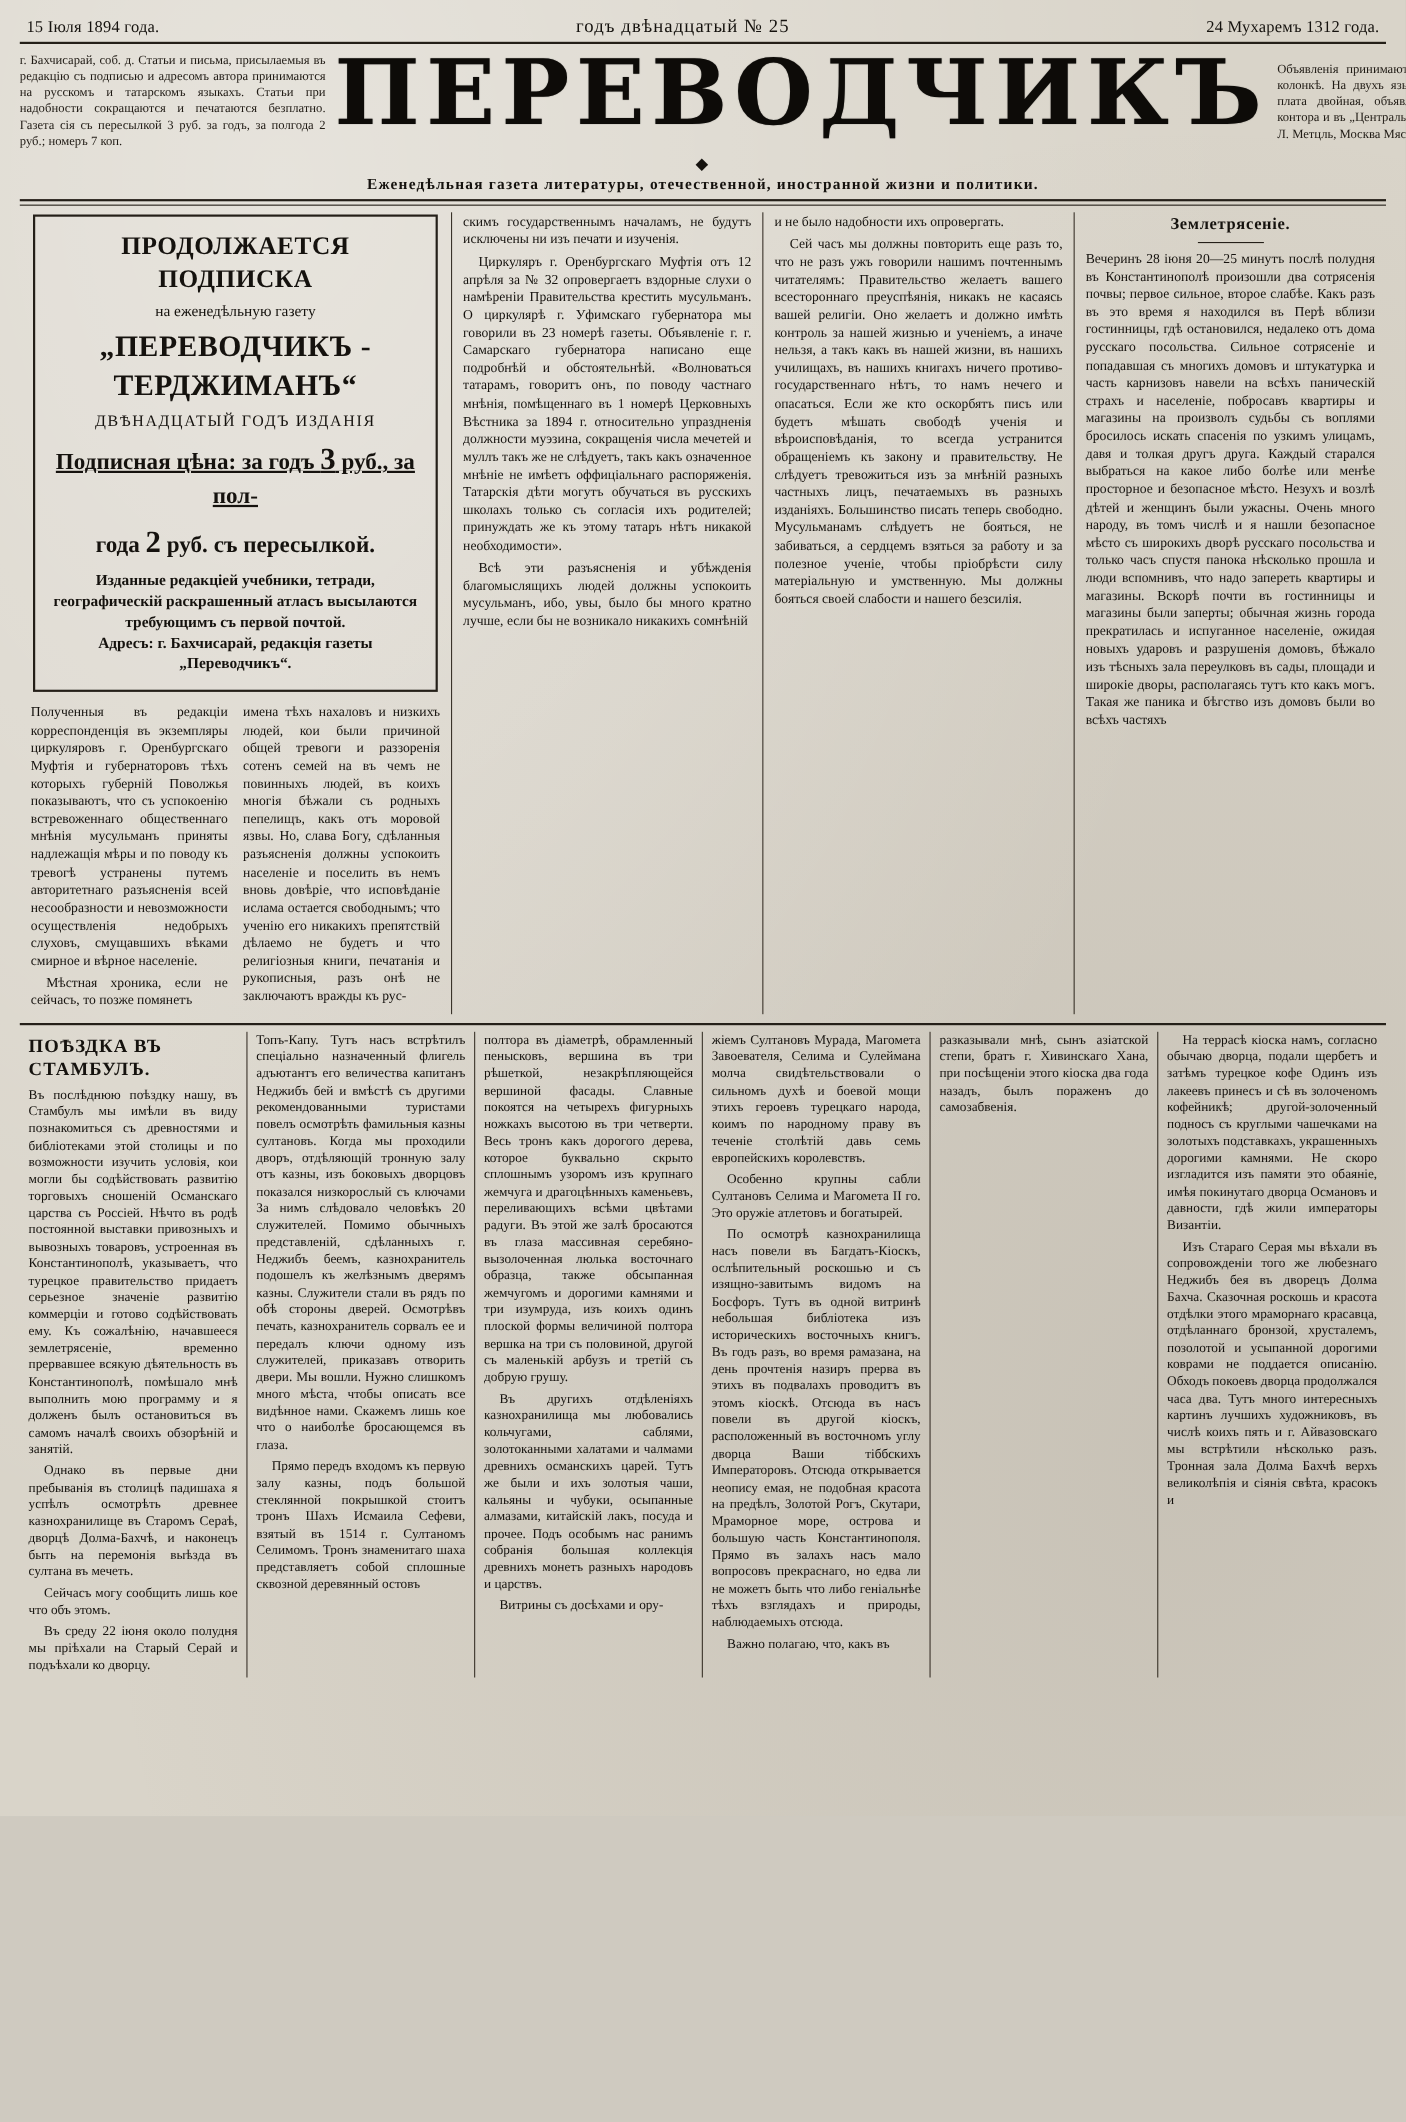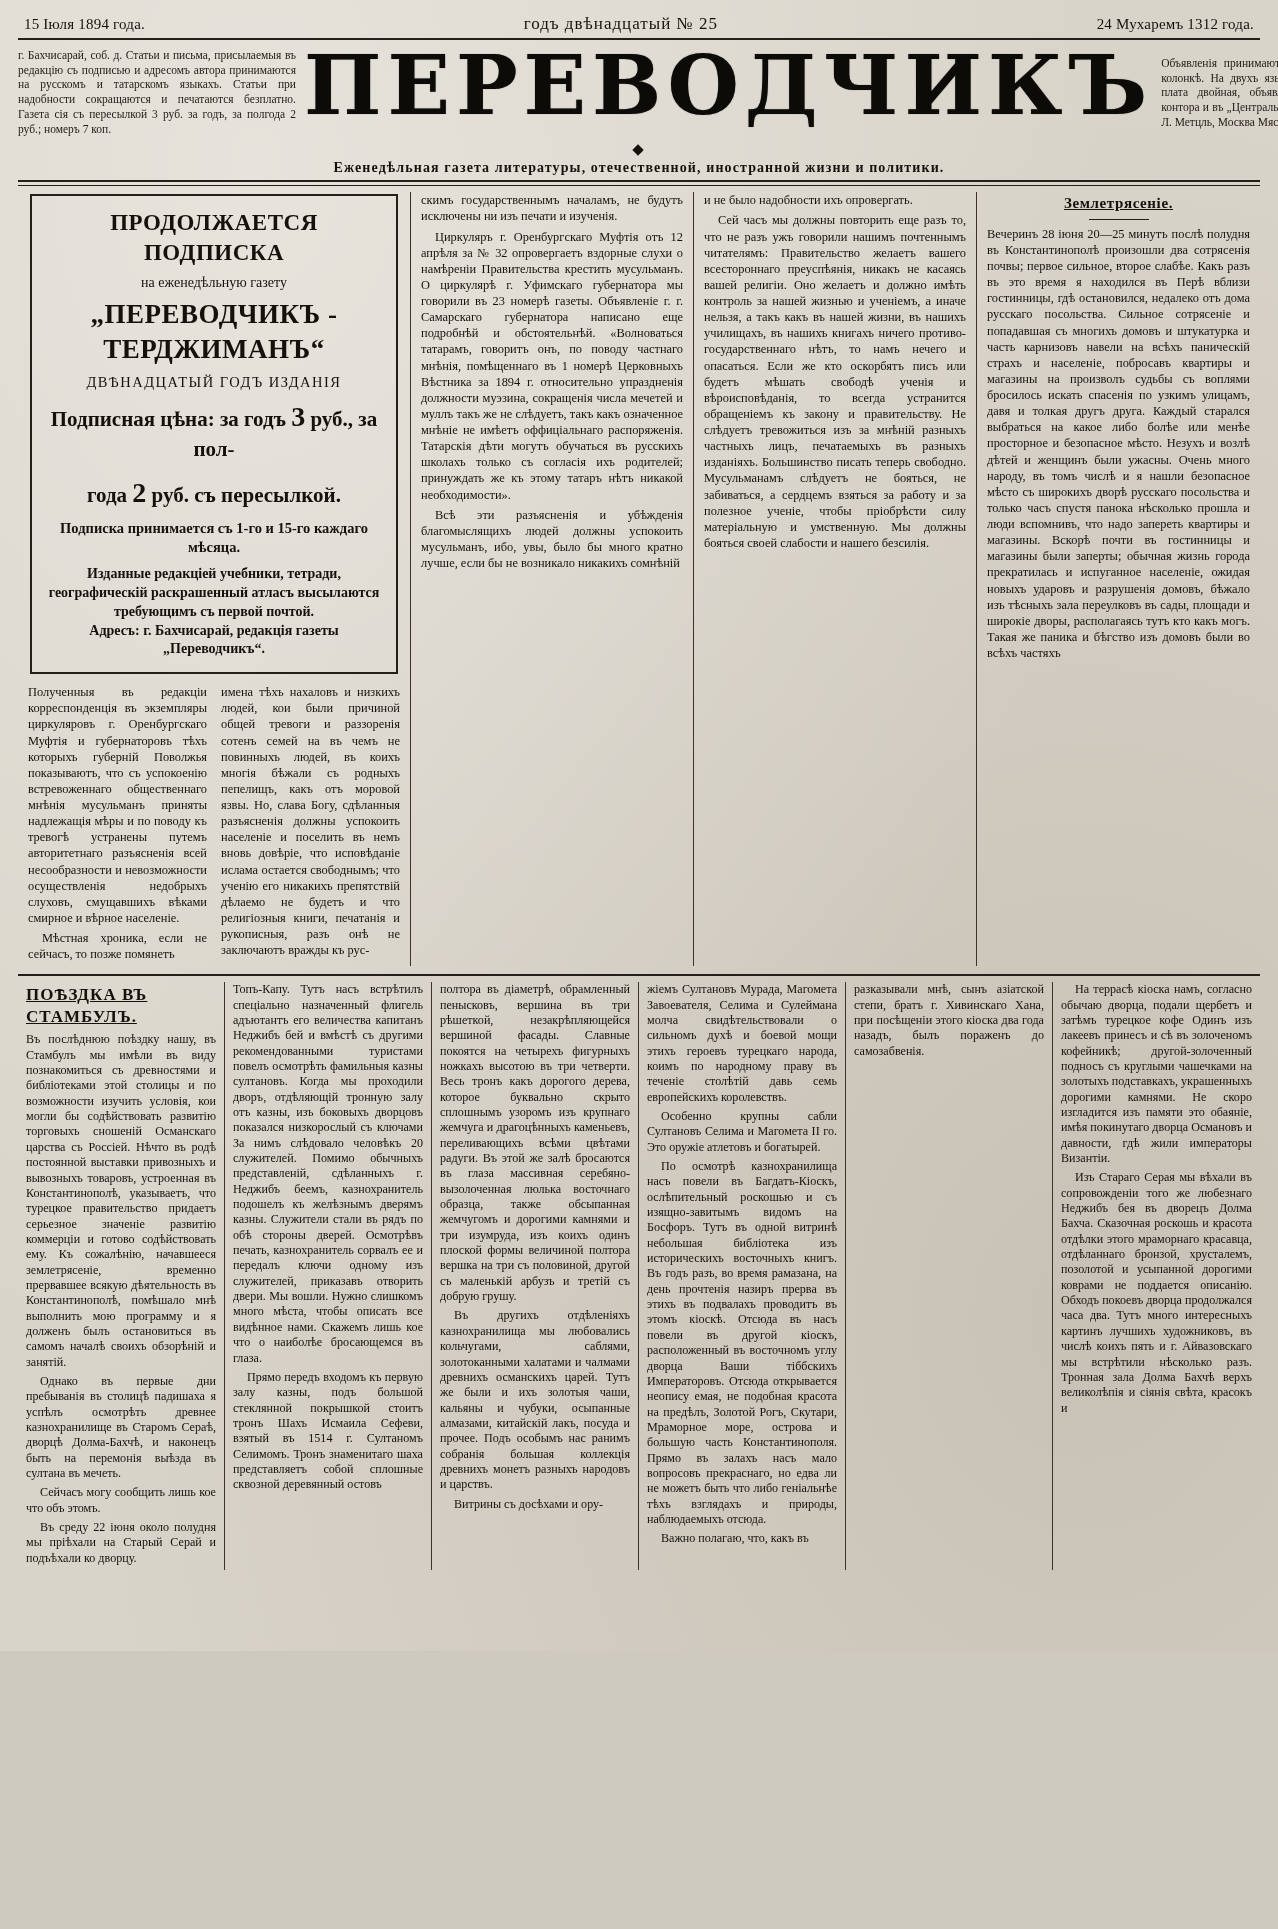--- a/index.html
+++ b/index.html
@@ -90,36 +90,35 @@
     border:2px solid #241f18;
     padding:12px 14px 14px 14px;
     text-align:center;
     margin:2px 2px 10px 2px;
     background:rgba(255,255,255,.05);
   }
   .sub-box .l1{font-weight:bold;font-size:23px;letter-spacing:.5px;}
   .sub-box .l2{font-size:14px;margin-top:6px;}
   .sub-box .l3{font-weight:bold;font-size:27px;letter-spacing:.5px;margin-top:5px;}
   .sub-box .l4{font-size:14.5px;letter-spacing:1.5px;margin-top:6px;}
-  .sub-box .l5{font-size:21px;margin-top:7px;font-weight:bold;}
+  .sub-box .l5{font-size:21px;margin-top:7px;font-weight:bold;text-decoration:underline;}
   .sub-box .l5 b{font-size:28px;}
   .sub-box .l6{font-size:21px;font-weight:bold;margin-top:12px;}
   .sub-box .l6 b{font-size:28px;}
   .sub-box .l7{font-size:14.5px;margin-top:8px;font-weight:bold;}
   .sub-box .l8{font-size:14px;margin-top:8px;line-height:1.35;font-weight:bold;}
   .sub-box .l9{font-size:14px;margin-top:0;font-weight:bold;}
   
   .split2{
     display:grid;grid-template-columns:1fr 1fr;column-gap:14px;
   }
   .split2 > div{text-align:justify;}
   .heading{
     text-align:center;font-weight:bold;font-size:15px;letter-spacing:.6px;
     margin:2px 0 5px 0;
-    text-decoration:underline;
   }
   .heading.left{text-align:left;font-size:17px;letter-spacing:1px;}
   .sect-rule{border-top:2px solid #241f18;margin:8px 0 6px 0;}
   .halfrule{width:60px;border-top:1px solid #241f18;margin:5px auto 6px auto;}
   
   .lower{
     display:grid;
     grid-template-columns:1fr 1fr 1fr 1fr 1fr 1fr;
     margin-top:2px;
   }
@@ -157,21 +156,20 @@
         <div class="l1">ПРОДОЛЖАЕТСЯ ПОДПИСКА</div>
         <div class="l2">на еженедѣльную газету</div>
         <div class="l3">„ПЕРЕВОДЧИКЪ - ТЕРДЖИМАНЪ“</div>
         <div class="l4">ДВѢНАДЦАТЫЙ ГОДЪ ИЗДАНІЯ</div>
         <div class="l5">
           <span>Подписная цѣна: за годъ </span><b>3</b><span> руб., за пол-</span>
         </div>
         <div class="l6">
           <span>года </span><b>2</b><span> руб. съ пересылкой.</span>
         </div>
-        <div class="l7">Подписка принимается съ 1-го и 15-го каждаго мѣсяца.</div>
         <div class="l8">Изданные редакціей учебники, тетради, географическій раскрашенный атласъ высылаются требующимъ съ первой почтой.</div>
         <div class="l9">Адресъ: г. Бахчисарай, редакція газеты „Переводчикъ“.</div>
       </div>
 
       <div class="split2">
         <div>
           <p class="noind">Полученныя въ редакціи корреспонденція въ экземпляры циркуляровъ г. Оренбургскаго Муфтія и губернаторовъ тѣхъ которыхъ губерній Поволжья показываютъ, что съ успокоенію встревоженнаго общественнаго мнѣнія мусульманъ приняты надлежащія мѣры и по поводу къ тревогѣ устранены путемъ авторитетнаго разъясненія всей несообразности и невозможности осуществленія недобрыхъ слуховъ, смущавшихъ вѣками смирное и вѣрное населеніе.</p>
           <p>Мѣстная хроника, если не сейчасъ, то позже помянетъ</p>
         </div>
         <div>

